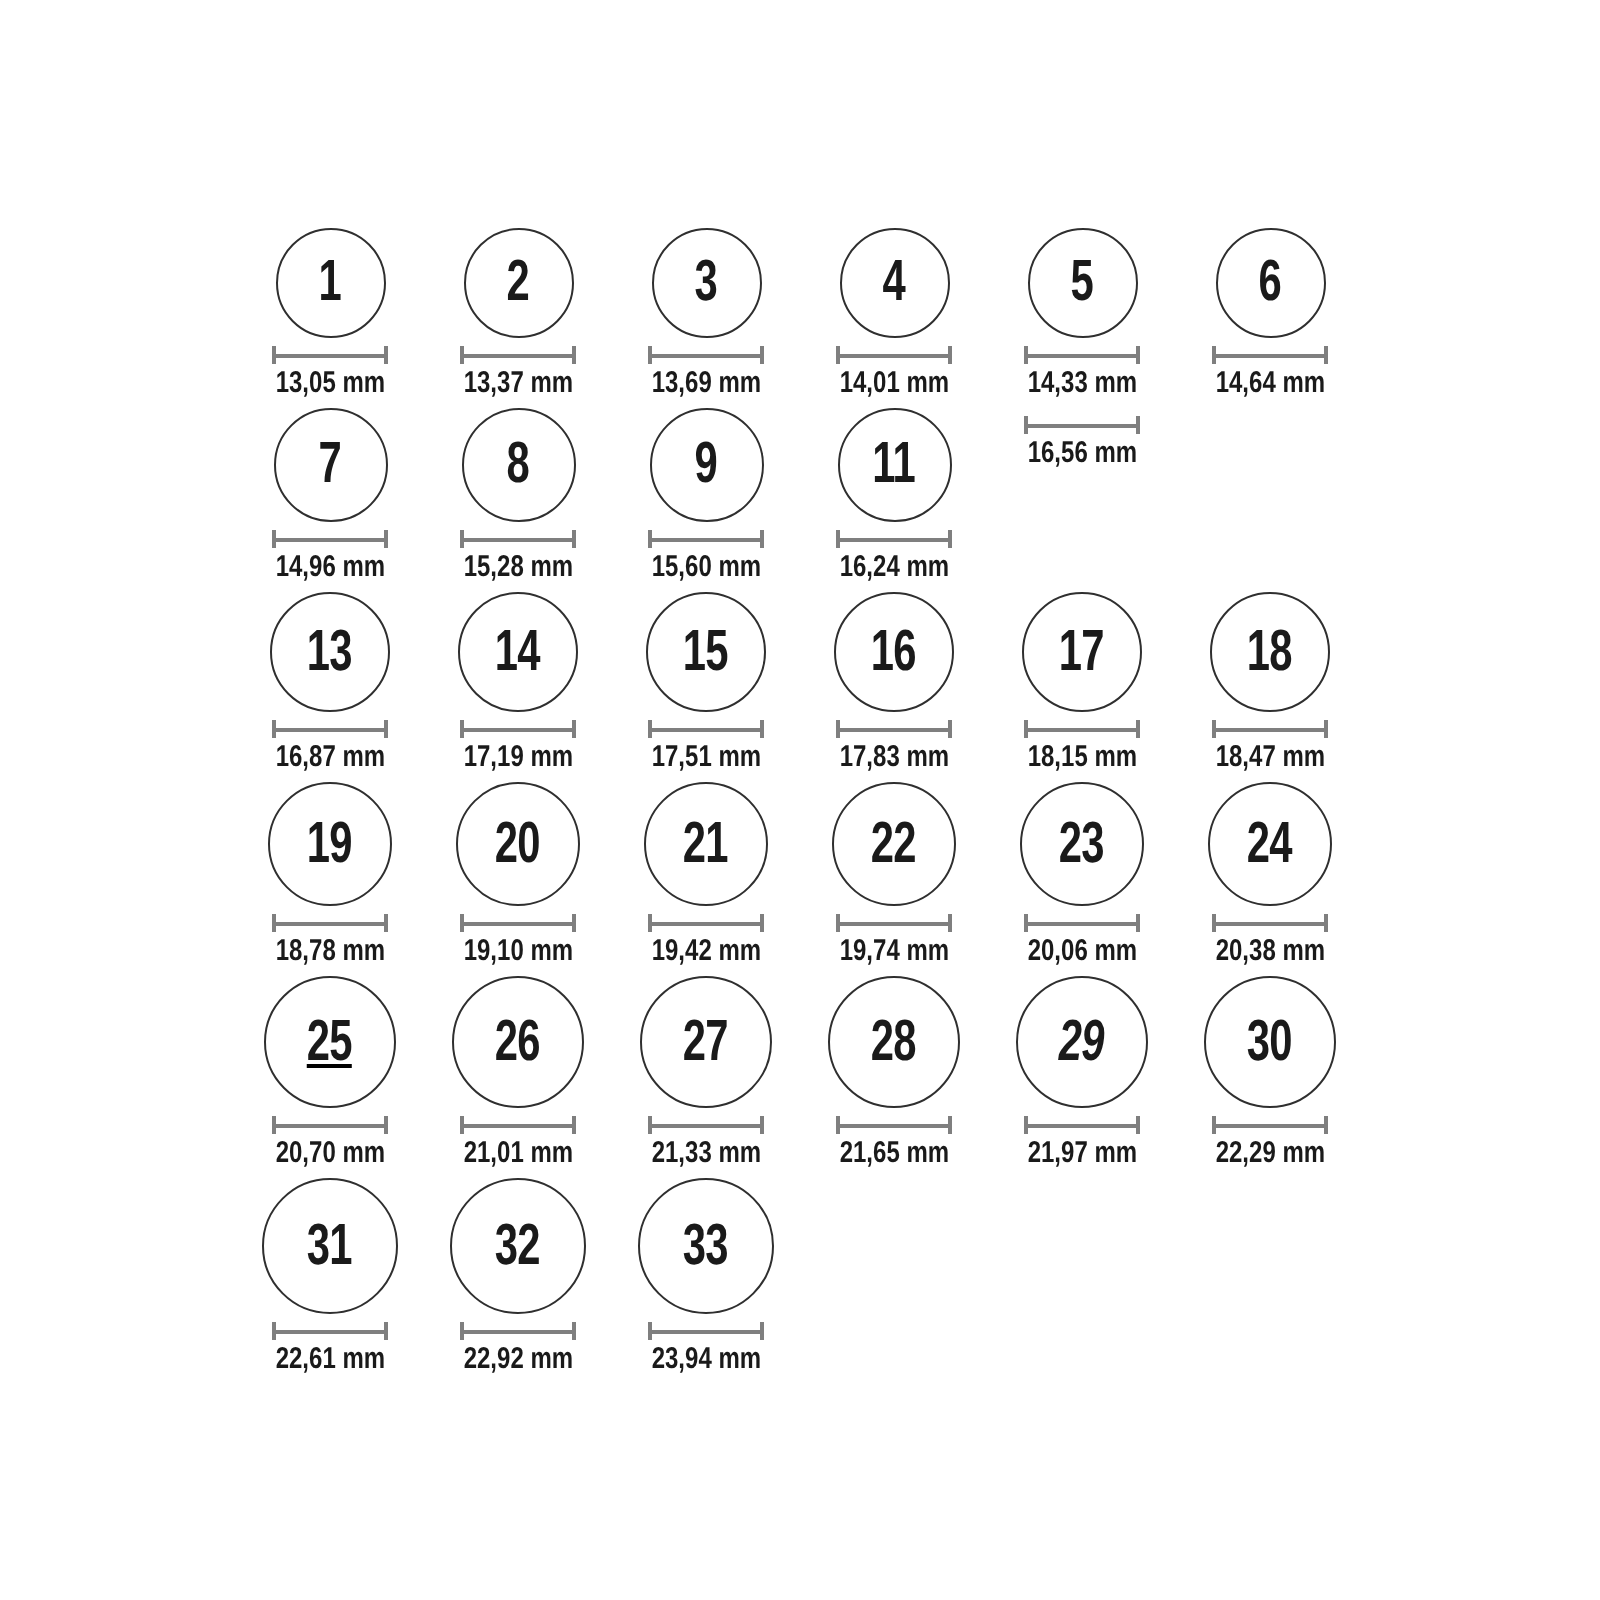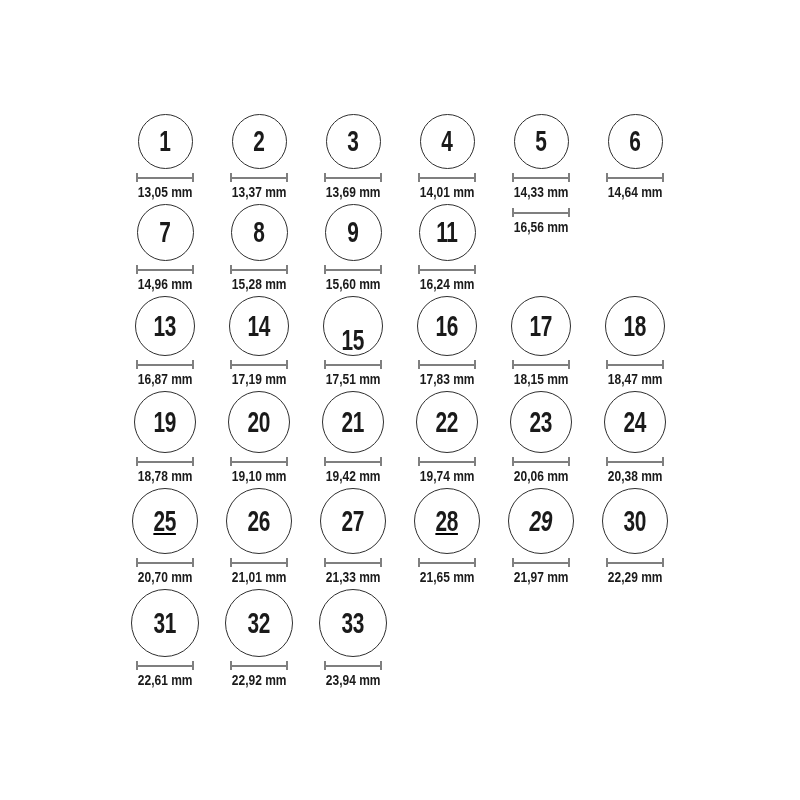--- a/index.html
+++ b/index.html
@@ -217,21 +217,21 @@
     <div class="circle" style="width: 60px; height: 60px;">
       <span class="num">14</span>
     </div>
     <div class="measure">
       <span class="tick left"></span>
       <span class="tick right"></span>
     </div>
     <div class="label">17,19 mm</div>
   </div>
       <div class="cell">
-    <div class="circle" style="width: 60px; height: 60px; align-items: flex-end;">
+    <div class="circle" style="width: 60px; height: 60px;">
       <span class="num">15</span>
     </div>
     <div class="measure">
       <span class="tick left"></span>
       <span class="tick right"></span>
     </div>
     <div class="label">17,51 mm</div>
   </div>
       <div class="cell">
     <div class="circle" style="width: 60px; height: 60px;">
@@ -351,21 +351,21 @@
     <div class="circle" style="width: 66px; height: 66px;">
       <span class="num">27</span>
     </div>
     <div class="measure">
       <span class="tick left"></span>
       <span class="tick right"></span>
     </div>
     <div class="label">21,33 mm</div>
   </div>
       <div class="cell">
-    <div class="circle" style="width: 66px; height: 66px; text-decoration: underline;">
+    <div class="circle" style="width: 66px; height: 66px;">
       <span class="num">28</span>
     </div>
     <div class="measure">
       <span class="tick left"></span>
       <span class="tick right"></span>
     </div>
     <div class="label">21,65 mm</div>
   </div>
       <div class="cell">
     <div class="circle" style="width: 66px; height: 66px; font-style: italic;">

